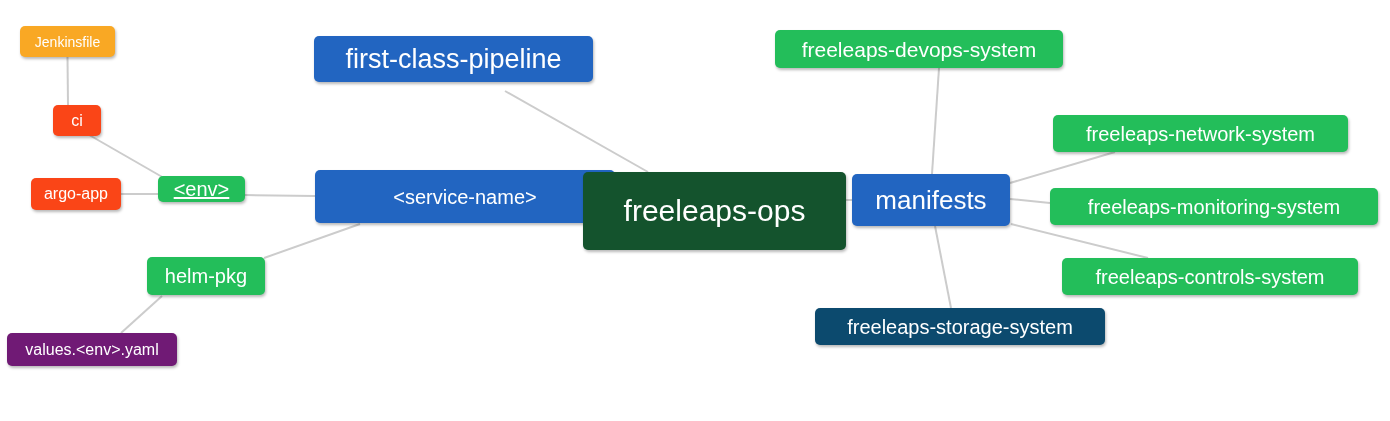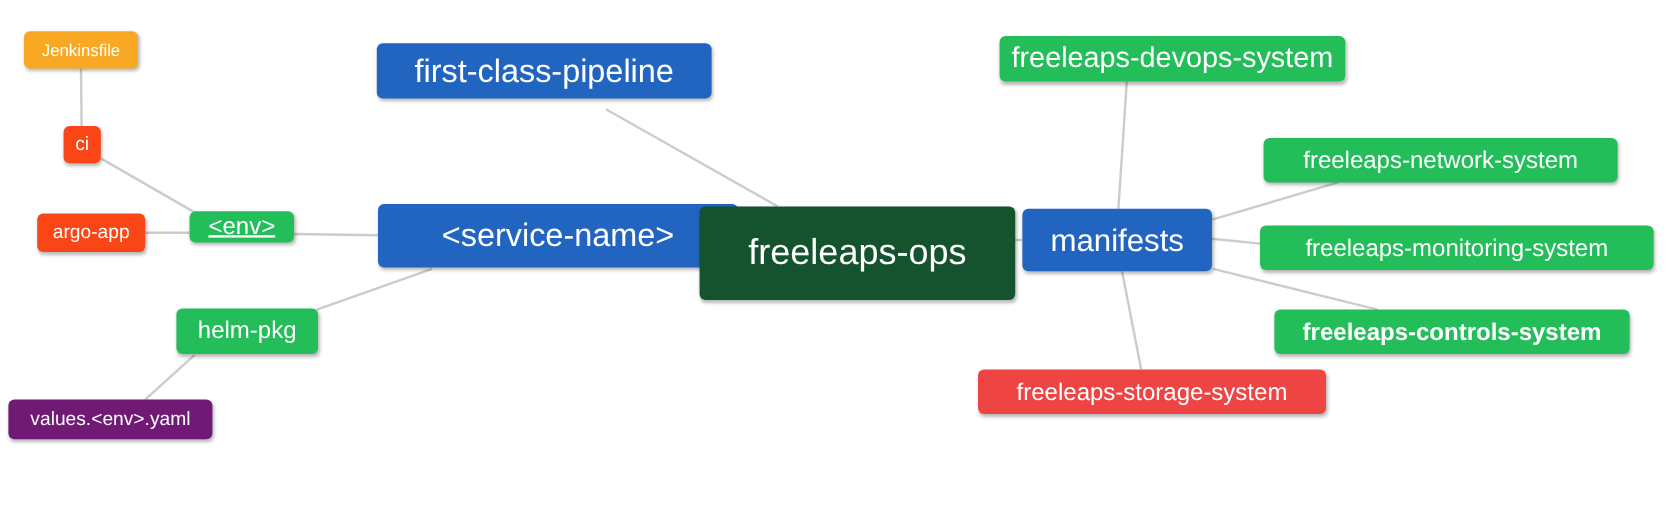--- a/index.html
+++ b/index.html
@@ -55,41 +55,41 @@
     <line x1="1010" y1="183" x2="1115" y2="152" stroke-width="2" stroke="#CCCCCC"></line>
     <line x1="1010" y1="199" x2="1050" y2="203" stroke-width="2" stroke="#CCCCCC"></line>
     <line x1="1011" y1="224" x2="1148" y2="258" stroke-width="2" stroke="#CCCCCC"></line>
     <line x1="935" y1="226" x2="951" y2="308" stroke-width="2" stroke="#CCCCCC"></line>
     <line x1="360" y1="224" x2="264" y2="258" stroke-width="2" stroke="#CCCCCC"></line>
     <line x1="162" y1="296" x2="121" y2="333" stroke-width="2" stroke="#CCCCCC"></line>
   </svg>
 
   <div class="node" style="left: 20px; top: 26px; width: 95px; height: 31px; font-size: 14px; background-color: rgb(249, 168, 36);">Jenkinsfile</div>
 
-  <div class="node" style="left: 53px; top: 105px; width: 31px; height: 31px; font-size: 16px; background-color: rgb(250, 69, 23);">ci</div>
+  <div class="node" style="left: 53px; top: 105px; width: 48px; height: 31px; font-size: 16px; background-color: rgb(250, 69, 23);">ci</div>
 
   <div class="node" style="left: 31px; top: 178px; width: 90px; height: 32px; font-size: 16px; background-color: rgb(250, 69, 23);">argo-app</div>
 
   <div class="node" style="left: 158px; top: 176px; width: 87px; height: 26px; font-size: 20px; background-color: rgb(35, 190, 90); text-decoration: underline;">&lt;env&gt;</div>
 
   <div class="node" style="left: 314px; top: 36px; width: 279px; height: 46px; font-size: 27px; background-color: rgb(34, 101, 193);">first-class-pipeline</div>
 
-  <div class="node" style="left: 315px; top: 170px; width: 300px; height: 53px; font-size: 27px; background-color: rgb(34, 101, 193);">&lt;service-name&gt;</div>
+  <div class="node" style="left: 315px; top: 170px; width: 300px; height: 53px; font-size: 20px; background-color: rgb(34, 101, 193);">&lt;service-name&gt;</div>
 
   <div class="node" style="left: 583px; top: 172px; width: 263px; height: 78px; font-size: 30px; background-color: #14532d;">freeleaps-ops</div>
 
   <div class="node" style="left: 852px; top: 174px; width: 158px; height: 52px; font-size: 26px; background-color: rgb(34, 101, 193);">manifests</div>
 
   <div class="node" style="left: 147px; top: 257px; width: 118px; height: 38px; font-size: 20px; background-color: rgb(35, 190, 90);">helm-pkg</div>
 
   <div class="node" style="left: 7px; top: 333px; width: 170px; height: 33px; font-size: 16px; background-color: #701a75;">values.&lt;env&gt;.yaml</div>
 
-  <div class="node" style="left: 833px; top: 30px; width: 288px; height: 38px; font-size: 24px; background-color: rgb(35, 190, 90);">freeleaps-devops-system</div>
+  <div class="node" style="left: 775px; top: 30px; width: 288px; height: 38px; font-size: 21px; background-color: rgb(35, 190, 90);">freeleaps-devops-system</div>
 
   <div class="node" style="left: 1050px; top: 188px; width: 328px; height: 37px; font-size: 20px; background-color: rgb(35, 190, 90);">freeleaps-monitoring-system</div>
 
   <div class="node" style="left: 1053px; top: 115px; width: 295px; height: 37px; font-size: 20px; background-color: rgb(35, 190, 90);">freeleaps-network-system</div>
 
-  <div class="node" style="left: 1062px; top: 258px; width: 296px; height: 37px; font-size: 20px; background-color: rgb(35, 190, 90); font-weight: bold;">freeleaps-controls-system</div>
+  <div class="node" style="left: 1062px; top: 258px; width: 296px; height: 37px; font-size: 20px; background-color: rgb(35, 190, 90);">freeleaps-controls-system</div>
 
-  <div class="node" style="left: 815px; top: 308px; width: 290px; height: 37px; font-size: 20px; background-color: #ef4444;">freeleaps-storage-system</div>
+  <div class="node" style="left: 815px; top: 308px; width: 290px; height: 37px; font-size: 20px; background-color: #0c4a6e;">freeleaps-storage-system</div>
 
 </div>
 
 </body></html>

